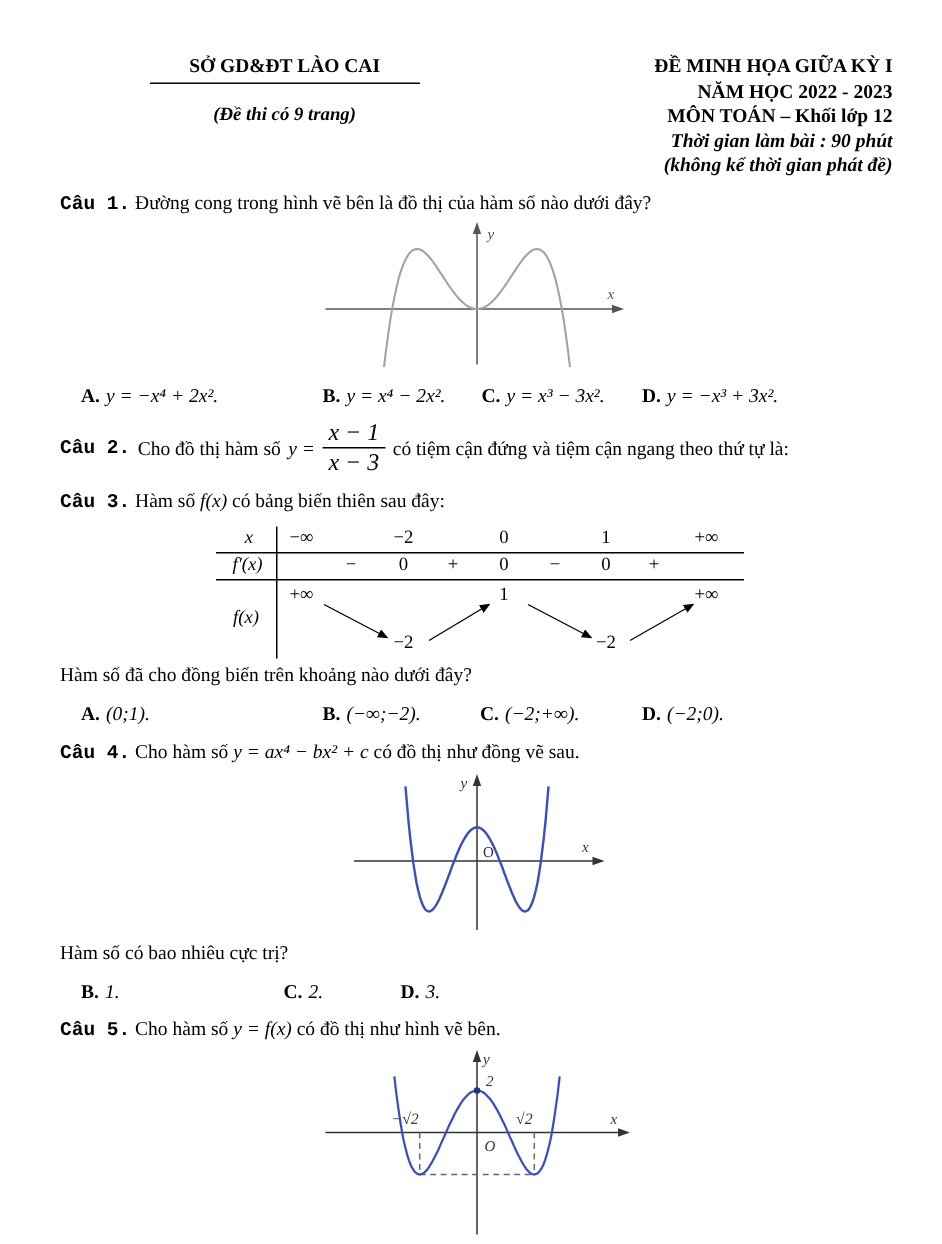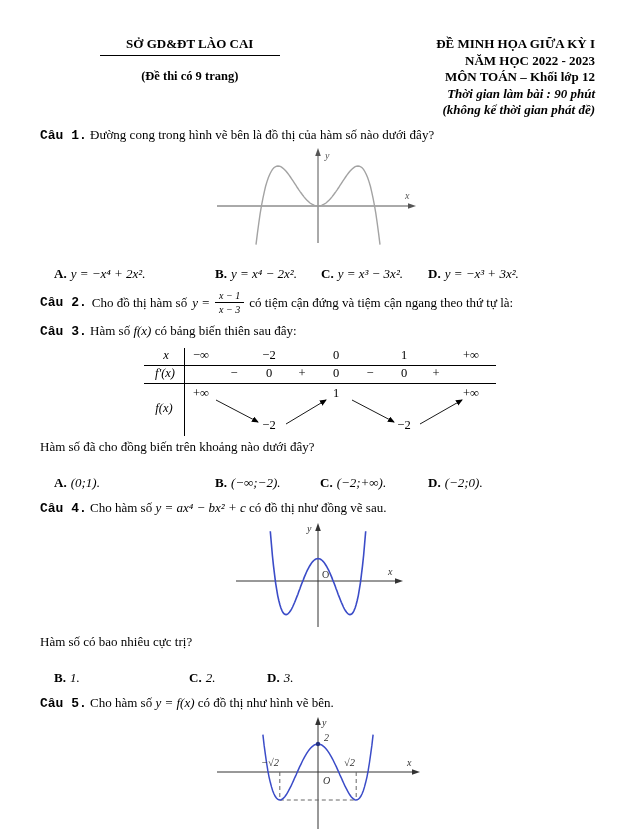--- a/index.html
+++ b/index.html
@@ -3,38 +3,38 @@
 <meta charset="utf-8">
 <style>
   html,body{margin:0;padding:0;background:#fff;}
   body{width:628px;height:829px;overflow:hidden;color:#000;
        font-family:"Liberation Serif","DejaVu Serif",serif;font-size:13px;}
   .page{padding:36px 33px 0 40px;}
   
   .hdr{display:flex;}
   .hdr-l{width:300px;text-align:center;font-weight:bold;font-size:13px;line-height:16px;}
   .hdr-rule{width:180px;border-top:1.4px solid #000;margin:3px auto 12px;}
-  .hdr-note{font-weight:600;font-size:12.5px;}
+  .hdr-note{font-weight:600;font-style:italic;font-size:12.5px;}
   .hdr-r{margin-left:auto;width:256px;text-align:right;font-weight:bold;font-size:13px;line-height:16.5px;}
   .hdr-r .it{font-weight:600;font-style:italic;}
   
   .q{margin-top:7px;}
   .qline{line-height:17px;}
   .qlabel{font-weight:bold;font-family:Liberation Mono, monospace;}
   .math{font-style:italic;}
   .graph{display:block;margin:2px auto;}
-  .opts{display:grid;margin:19px 0 0 14px;line-height:18px;white-space:nowrap;}
+  .opts{display:grid;margin:9px 0 0 14px;line-height:18px;white-space:nowrap;}
   .opts-q1{grid-template-columns:161px 106px 107px auto;}
   .opts-q2{margin-left:30px;grid-template-columns:108px 125px 115px auto;}
   .opts-q3{grid-template-columns:161px 105px 108px auto;}
   .opts-q4{grid-template-columns:135px 78px 92px auto;}
   .okey{font-weight:bold;margin-right:4px;}
   
   .q2line{display:flex;align-items:center;gap:5px;line-height:15px;}
-  .frac{display:inline-block;text-align:center;font-style:italic;line-height:1.1;font-size:10px;}
+  .frac{display:inline-block;text-align:center;font-style:italic;line-height:1.1;font-size:16px;}
   .frac .num{display:block;border-bottom:1px solid #000;padding:0 4px 1px;}
   .frac .den{display:block;padding-top:1px;}
   
   .bbt{position:relative;width:352px;height:88px;margin:8px 0 2px 104px;font-size:12.5px;}
   .bbt span{position:absolute;transform:translateX(-50%);white-space:nowrap;}
   .bbt .lab{font-style:italic;}
   .vline{position:absolute;left:40px;top:0;height:88px;width:1px;background:#000;}
   .hline1{position:absolute;left:0;top:17px;width:352px;height:1px;background:#000;}
   .hline2{position:absolute;left:0;top:35px;width:352px;height:1px;background:#000;}
   .bbt svg{position:absolute;left:0;top:36px;}

